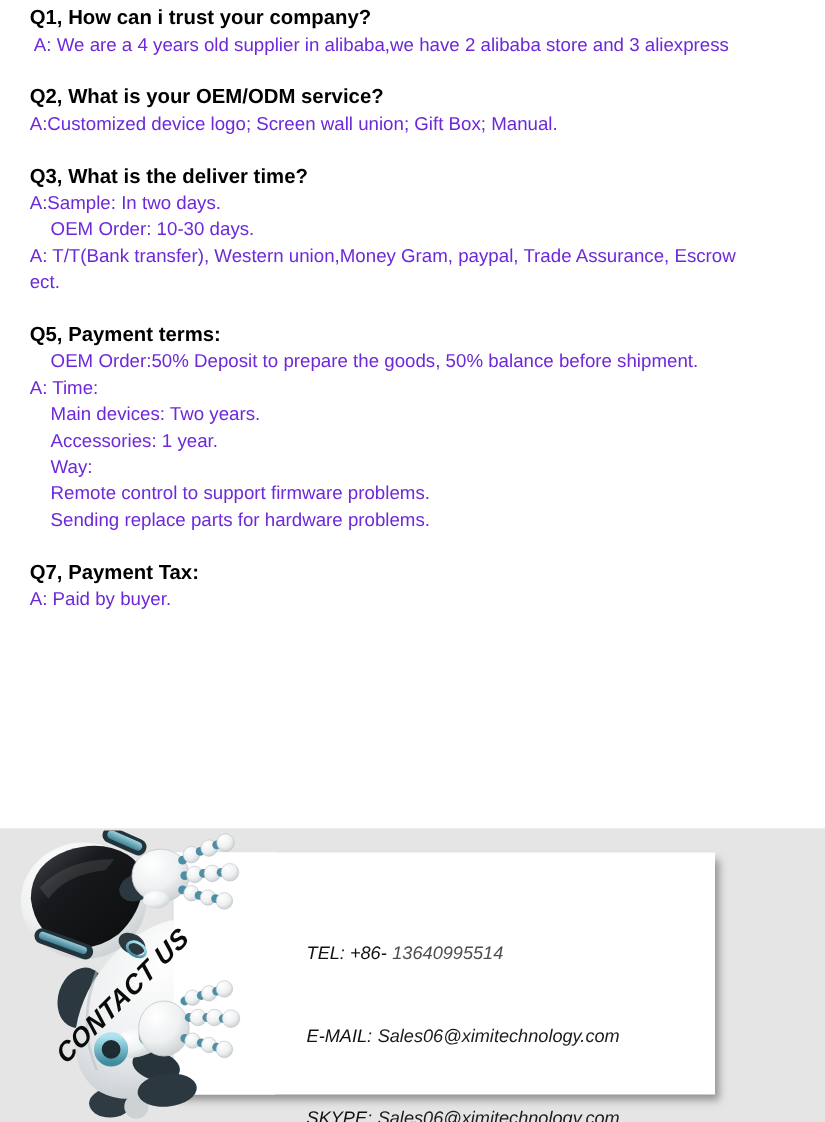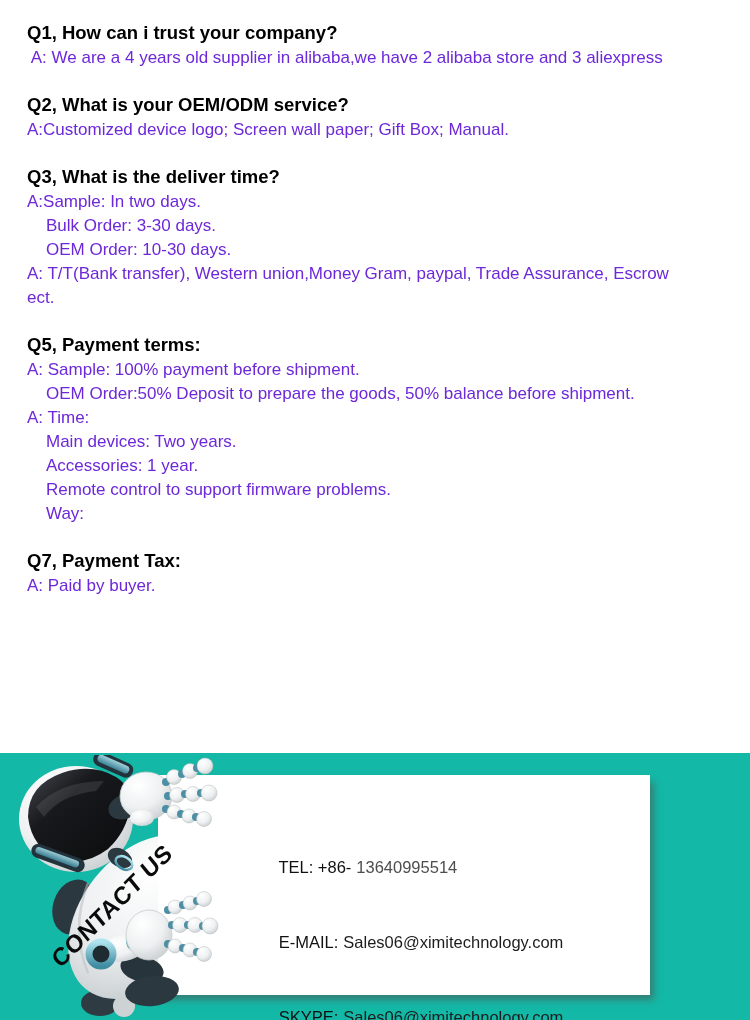--- a/index.html
+++ b/index.html
@@ -4,36 +4,37 @@
 <style>
   html,body{margin:0;padding:0;}
   .page{
     position:relative;
     width:750px;height:1020px;
     background:#ffffff;
     font-family:"Liberation Sans","DejaVu Sans",sans-serif;
     color:#151515;
     overflow:hidden;
   }
-  .faq{padding:22px 20px 0 27px;}
+  .faq{padding:5px 20px 0 27px;}
   .faq-item h2{
     font-size:18.5px;line-height:22px;font-weight:bold;color:#000;
     margin:24px 0 2px 0;letter-spacing:0;
   }
   .faq-item:first-child h2{margin-top:0;}
   .faq-item p{
     margin:0;font-size:17px;line-height:24px;color:#6d28d9;
     white-space:pre;
   }
   .faq-item p.indent{padding-left:19px;}
 
   
   .contact{
     position:absolute;left:0;top:753px;width:750px;height:267px;
-    background:#14b8a6;
+    background:#e5e5e5;
+    font-style:italic;
   }
   .board{
     position:absolute;left:158px;top:22px;width:492px;height:220px;
     background:#ffffff;
     box-shadow:5px 6px 7px -1px rgba(80,80,80,0.55);
     z-index:1;
   }
   .contact-lines{
     position:absolute;left:242px;top:77px;z-index:3;
   }
@@ -62,47 +63,46 @@
 
   <main class="faq">
 
     <section class="faq-item">
       <h2>Q1, How can i trust your company?</h2>
       <p> A: We are a 4 years old supplier in alibaba,we have 2 alibaba store and 3 aliexpress</p>
     </section>
 
     <section class="faq-item">
       <h2>Q2, What is your OEM/ODM service?</h2>
-      <p>A:Customized device logo; Screen wall paper; Gift Box; Manual.</p>
+      <p>A:Customized device logo; Screen wall union; Gift Box; Manual.</p>
     </section>
 
     <section class="faq-item">
       <h2>Q3, What is the deliver time?</h2>
       <p>A:Sample: In two days.</p>
-      <p class="indent">Bulk Order: 3-30 days.</p>
       <p class="indent">OEM Order: 10-30 days.</p>
     </section>
 
     <section class="faq-item">
       <p>A: T/T(Bank transfer), Western union,Money Gram, paypal, Trade Assurance, Escrow</p>
       <p>ect.</p>
     </section>
 
     <section class="faq-item">
       <h2>Q5, Payment terms:</h2>
-      <p>A: Sample: 100% payment before shipment.</p>
       <p class="indent">OEM Order:50% Deposit to prepare the goods, 50% balance before shipment.</p>
     </section>
 
     <section class="faq-item">
       <p>A: Time:</p>
       <p class="indent">Main devices: Two years.</p>
       <p class="indent">Accessories: 1 year.</p>
+      <p class="indent">Way:</p>
       <p class="indent">Remote control to support firmware problems.</p>
-      <p class="indent">Way:</p>
+      <p class="indent">Sending replace parts for hardware problems.</p>
     </section>
 
     <section class="faq-item">
       <h2>Q7, Payment Tax:</h2>
       <p>A: Paid by buyer.</p>
     </section>
 
   </main>
 
   <footer class="contact">

